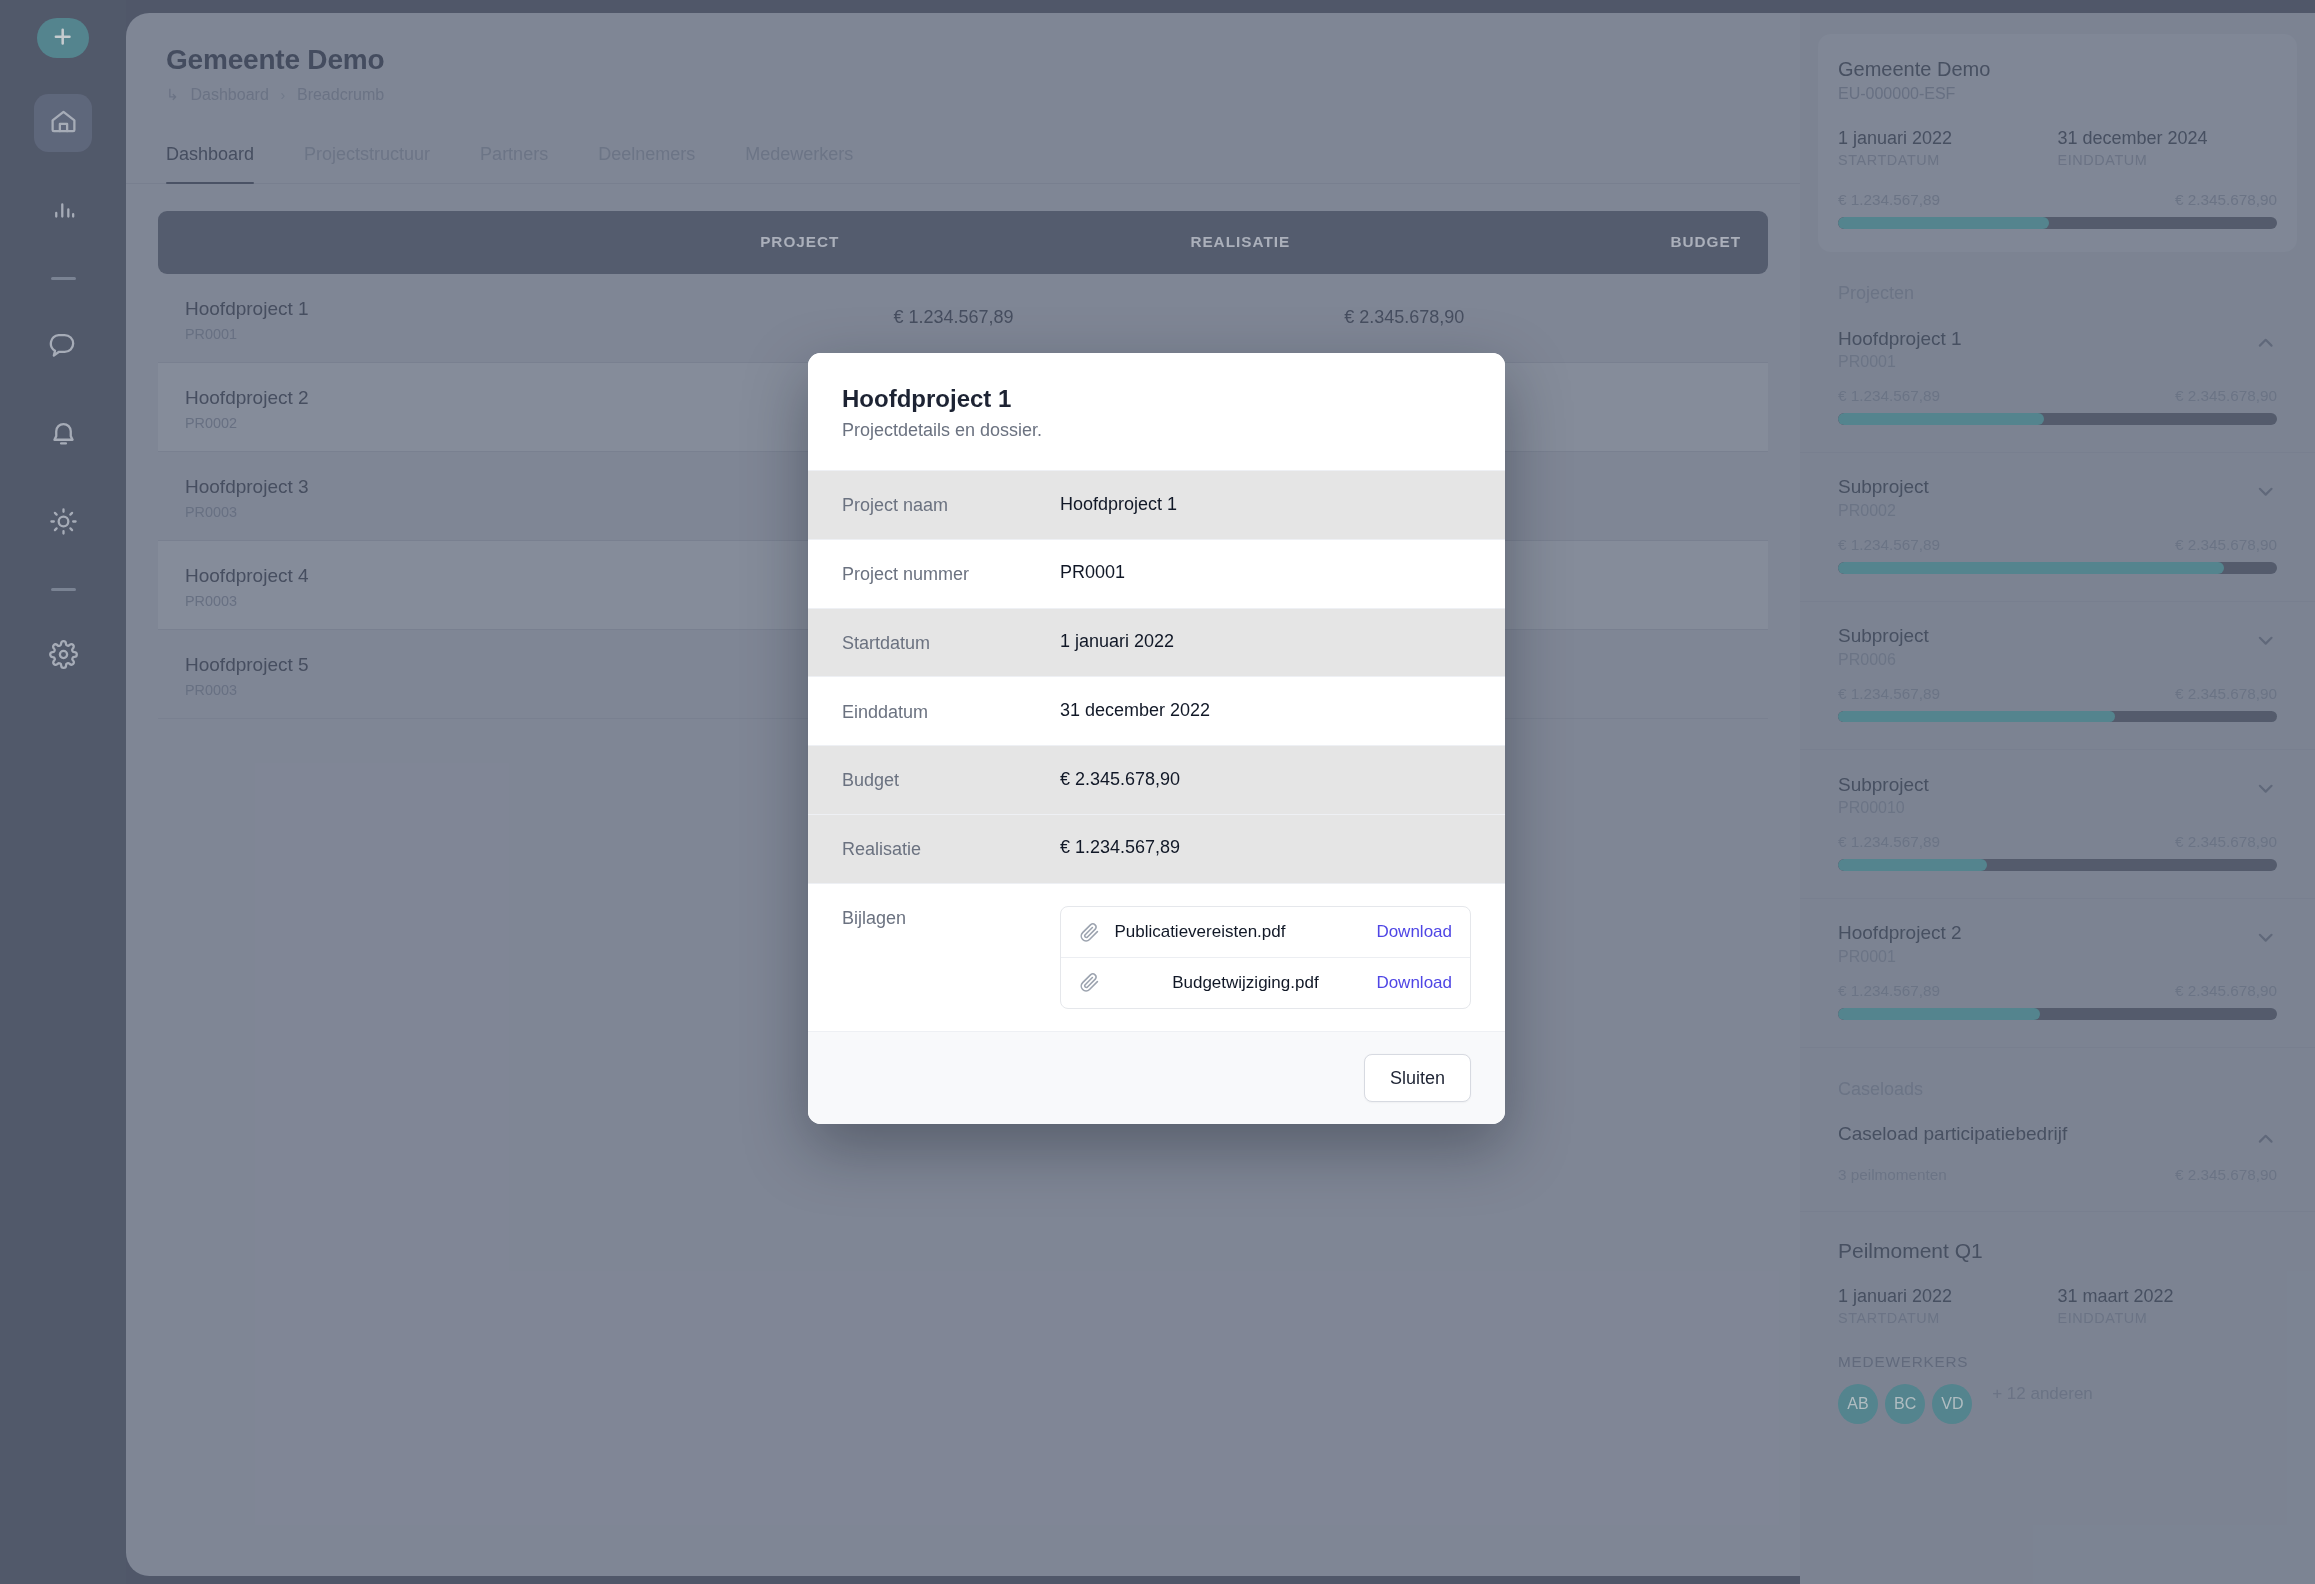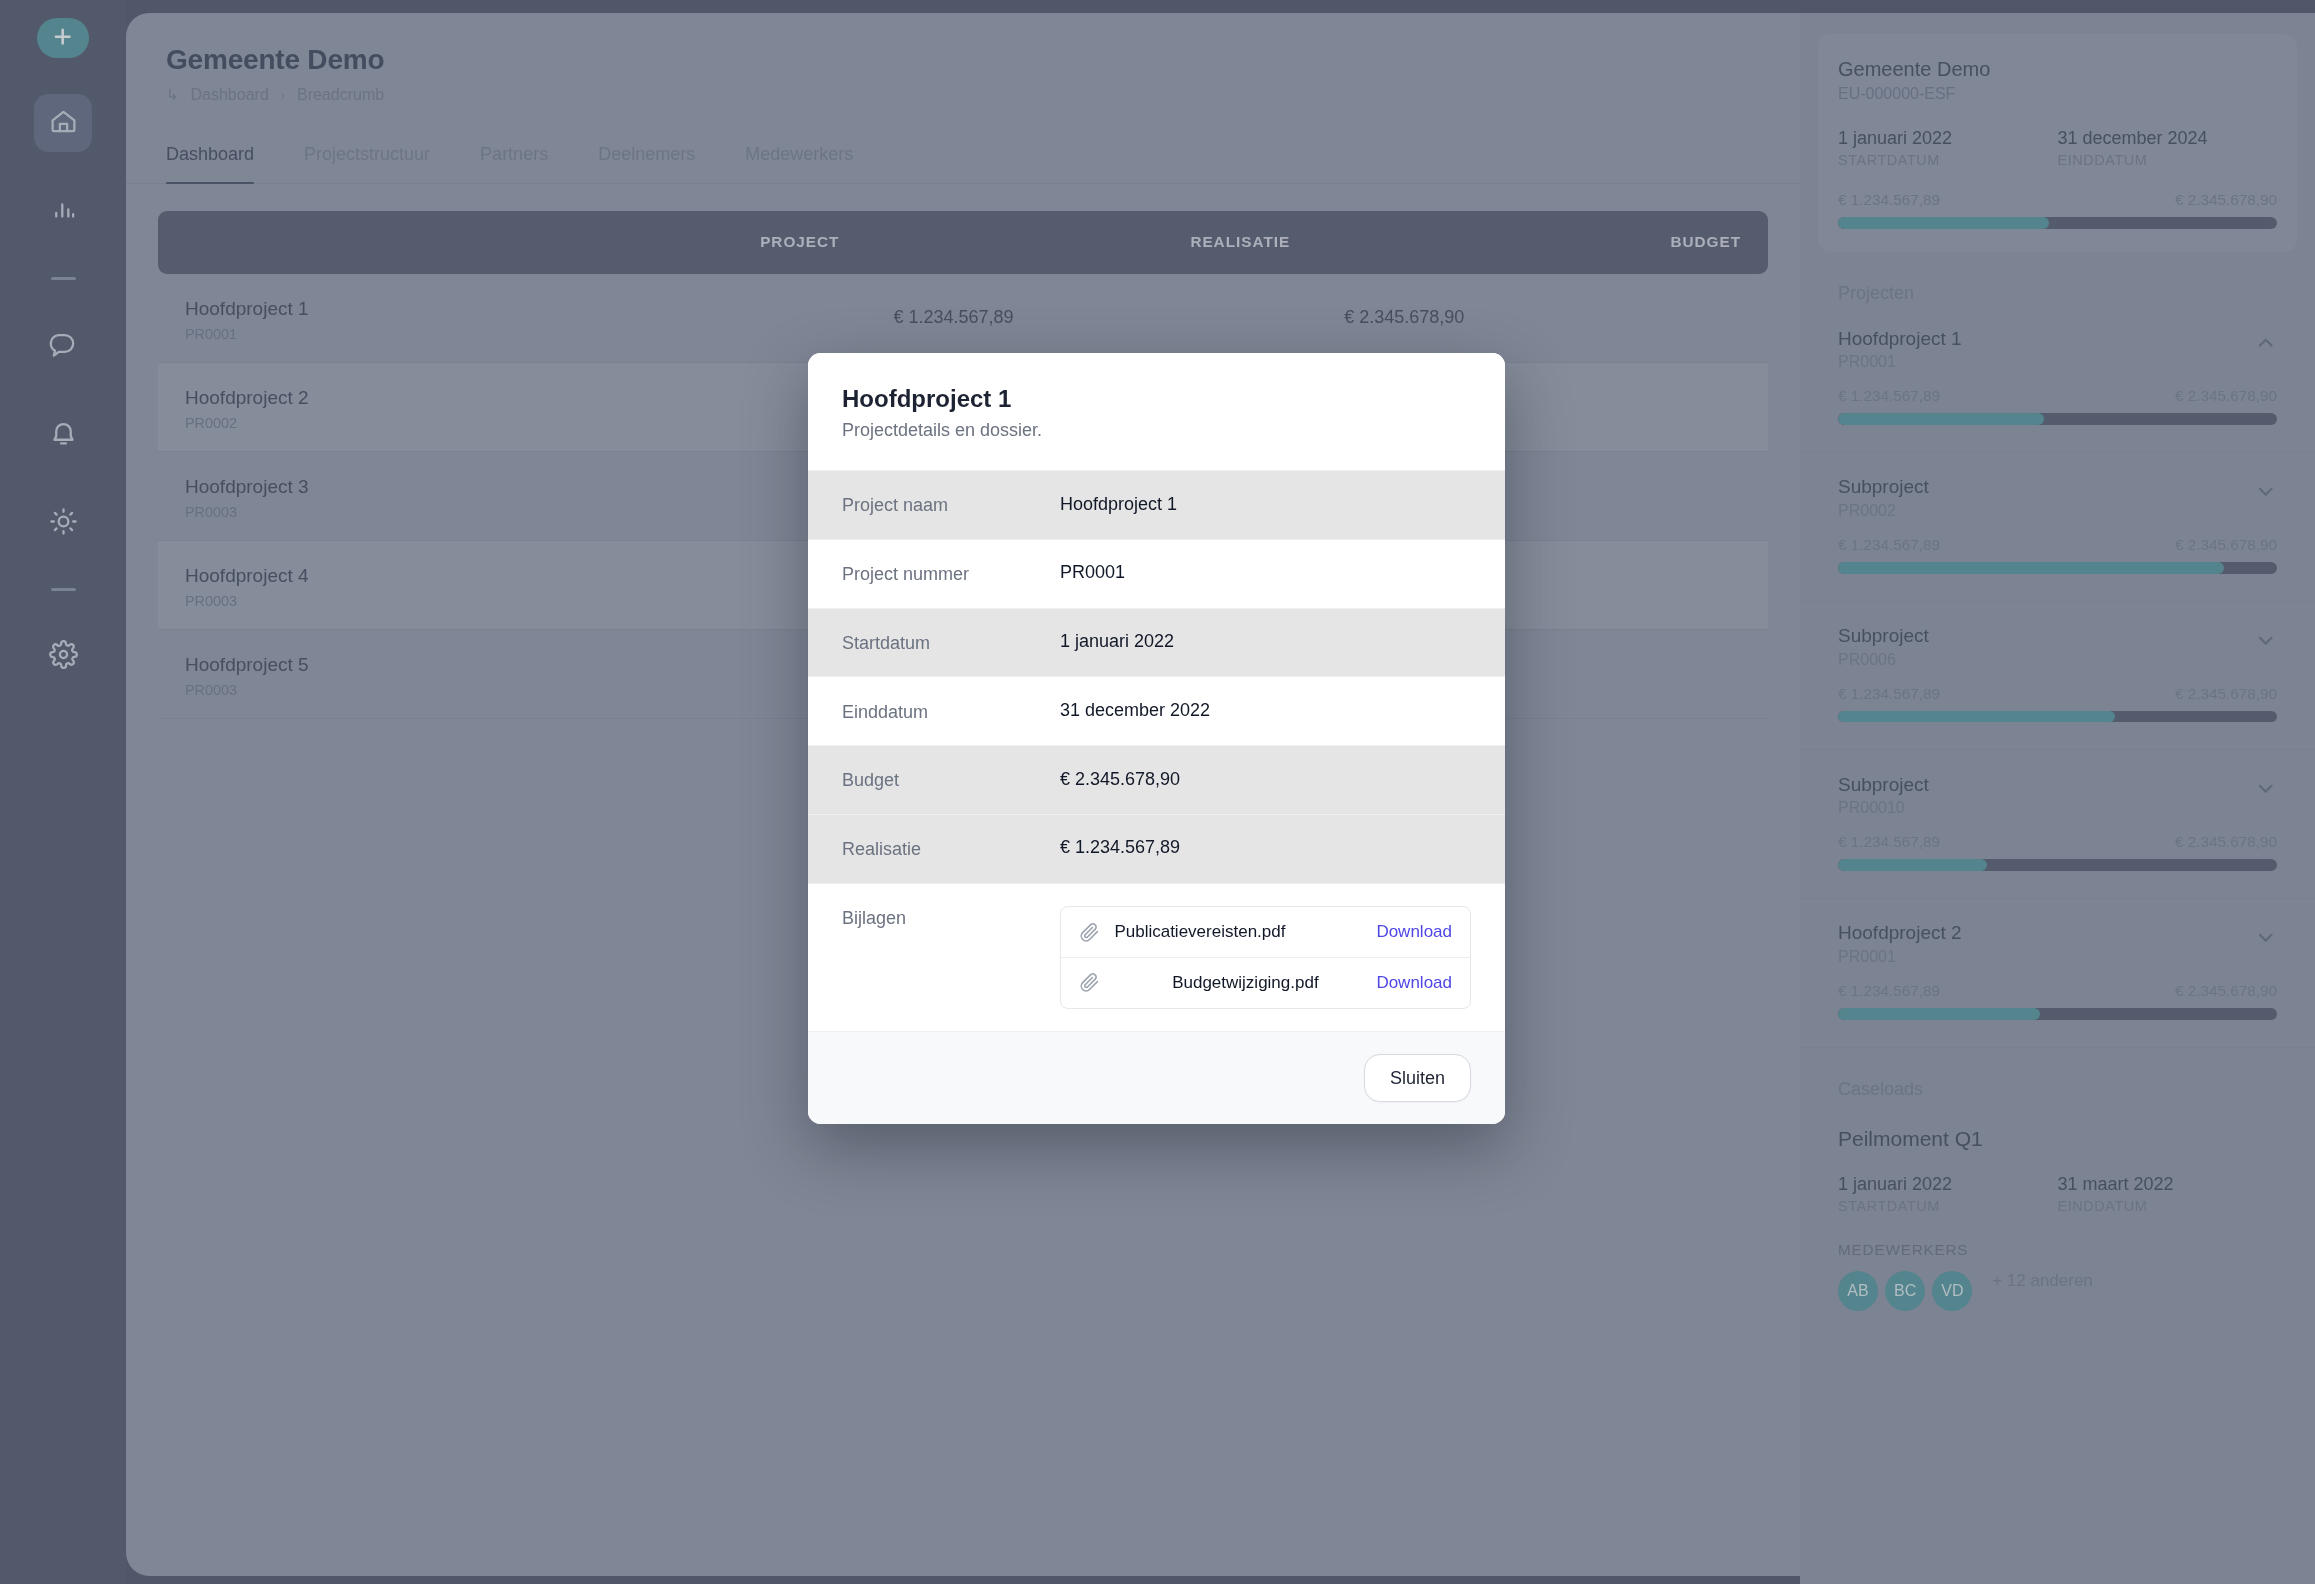--- a/index.html
+++ b/index.html
@@ -212,21 +212,21 @@
   .attach-row + .attach-row { border-top: 0.9px solid #eceef2; text-align: center; }
   .clip { width: 21px; height: 21px; stroke: #9ca3af; fill: none; stroke-width: 1.8; stroke-linecap: round; stroke-linejoin: round; flex: none; }
   .attach-name { font-size: 17px; color: #111827; margin-left: 14.4px; flex: 1; }
   .dl { font-size: 17px; color: #4f46e5; }
   .m-foot {
     background: #f8f9fb; border-top: 0.9px solid #eef0f4;
     padding: 21.6px 34px; display: flex; justify-content: flex-end;
   }
   .btn-close {
     background: #fff; border: 0.9px solid #d7dae1;
-    border-radius: 16px; padding: 12.6px 25px;
+    border-radius: 8px; padding: 12.6px 25px;
     font-size: 18px; color: #1d2333;
     font-family: "Liberation Sans", sans-serif;
     box-shadow: 0 0.9px 1.8px rgba(0,0,0,0.04);
   }
 </style>
 </head>
 <body>
 
 <div id="app">
 
@@ -479,20 +479,32 @@
         <span>€ 1.234.567,89</span>
         <span>€ 2.345.678,90</span>
       </div>
       <div class="bar">
         <i style="width: 46%;"></i>
       </div>
     </div>
 
     <div class="rp-section-label">Caseloads</div>
 
+    <div class="rp-item">
+      <div class="rp-item-head">
+        <div class="rp-item-name">Caseload participatiebedrijf</div>
+        <svg class="chev up" viewBox="0 0 24 24">
+            <path d="M6 9l6 6 6-6"></path>
+          </svg>
+      </div>
+      <div class="meta-row">
+        <span>3 peilmomenten</span>
+        <span>€ 2.345.678,90</span>
+      </div>
+    </div>
 
     <div class="rp-block">
       <div class="peil-name">Peilmoment Q1</div>
       <div class="peil-dates">
         <div class="c">
           <div class="v">1 januari 2022</div>
           <div class="l">STARTDATUM</div>
         </div>
         <div class="c">
           <div class="v">31 maart 2022</div>

